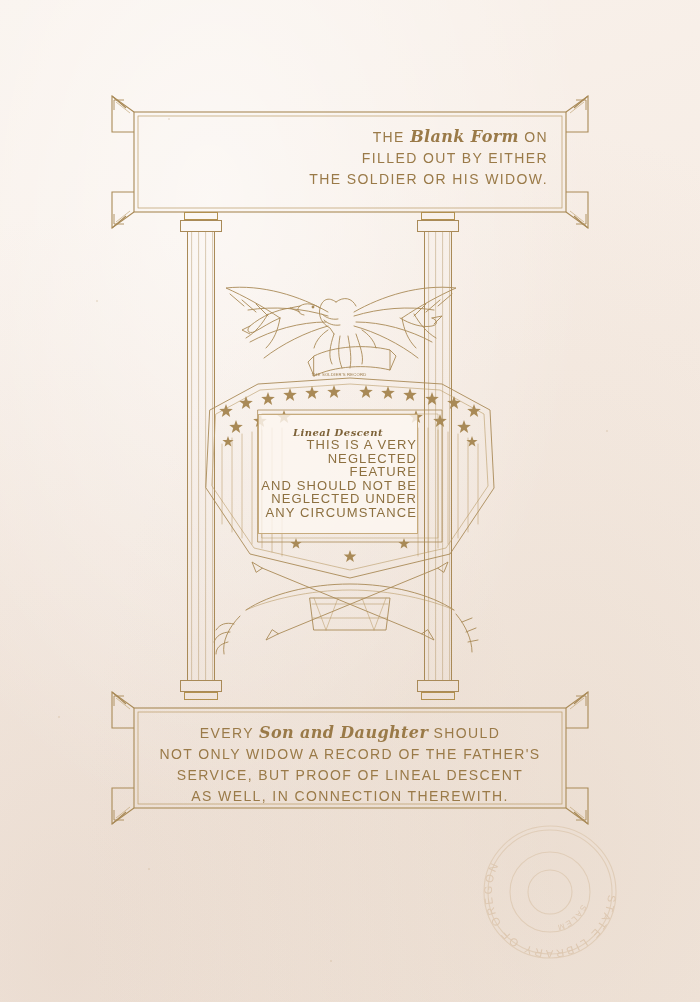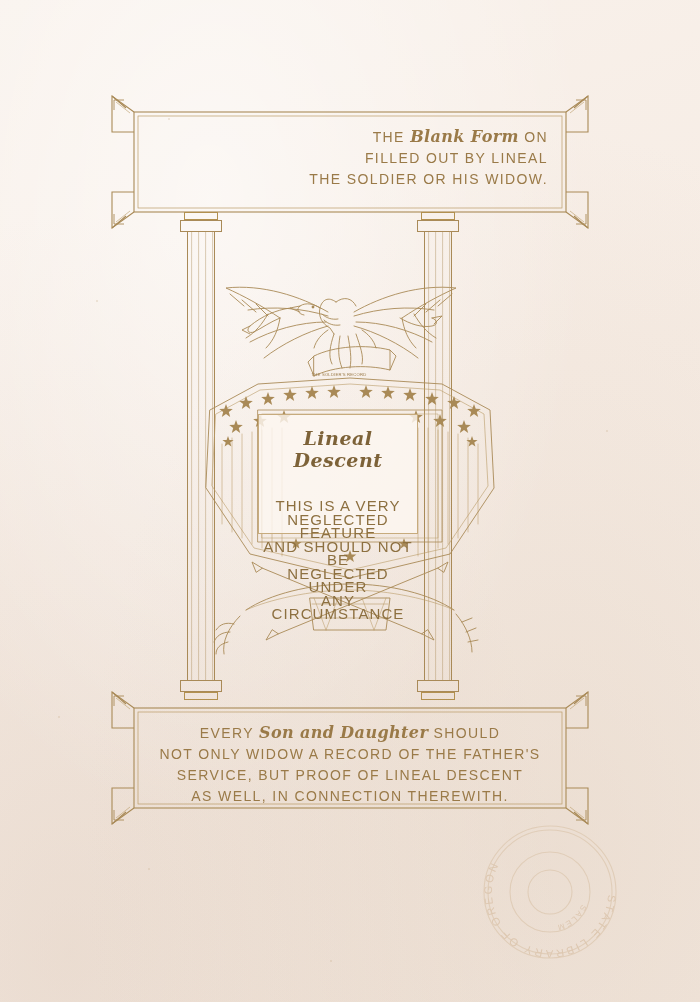--- a/index.html
+++ b/index.html
@@ -118,31 +118,32 @@
     background: rgba(252,246,240,0.82);
     border: 0.8px solid #c7ab7d;
     text-align: center;
     box-sizing: border-box;
     padding-top: 12px;
   }
   .plaque .title {
     font-family: "DejaVu Serif", serif;
     font-weight: bold;
     font-style: italic;
-    font-size: 19px;
+    font-size: 10px;
     color: #7d6238;
     letter-spacing: 0.5px;
   }
   .plaque .body {
-    margin-top: 28px;
+    margin-top: 0;
     font-family: "Liberation Sans", sans-serif;
-    font-size: 15px;
+    font-size: 13px;
     letter-spacing: 1.1px;
     line-height: 13.5px;
     color: #8d7040;
+    text-align: right;
   }
 
   
   .scroll-label {
     position: absolute;
     left: 300px;
     top: 372px;
     width: 78px;
     text-align: center;
     font-family: "Liberation Sans", sans-serif;
@@ -198,21 +199,21 @@
       <path d="M2,4 L12,4 M2,4 L2,14" stroke-width="0.9"></path>
       <path d="M474,4 L464,4 M474,4 L474,14" stroke-width="0.9"></path>
       <path d="M2,128 L12,128 M2,128 L2,118" stroke-width="0.9"></path>
       <path d="M474,128 L464,128 M474,128 L474,118" stroke-width="0.9"></path>
     </g>
   </svg>
   <div style="position:relative;padding:30px 40px 0 40px;text-align:right;">
     <div class="line l-caps">
       <span>THE </span><span class="fraktur">Blank Form</span><span> ON</span>
     </div>
-    <div class="line l-caps">FILLED OUT BY LINEAL</div>
+    <div class="line l-caps">FILLED OUT BY EITHER</div>
     <div class="line l-caps">THE SOLDIER OR HIS WIDOW.</div>
   </div>
 </div>
 
 <div class="column left">
   <div class="cap top"></div>
   <div class="cap2 top"></div>
   <div class="cap bot"></div>
   <div class="cap2 bot"></div>
 </div>

